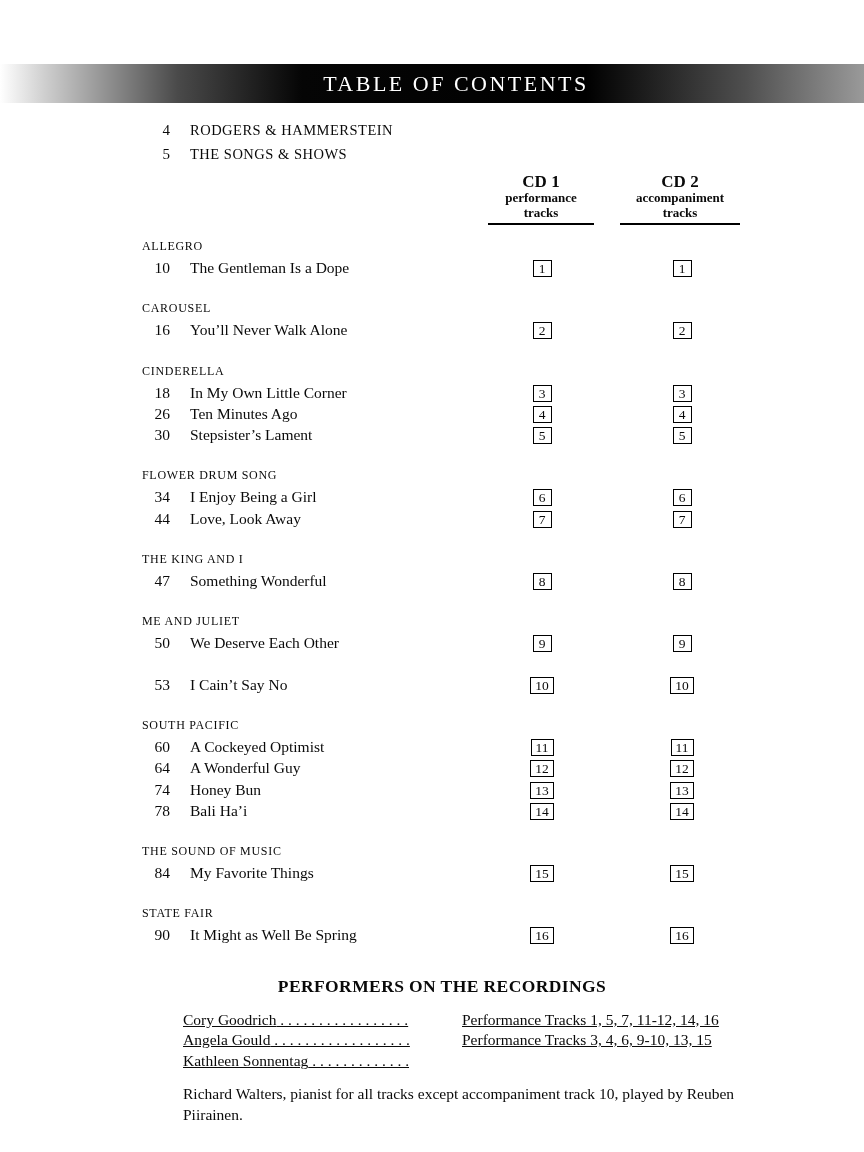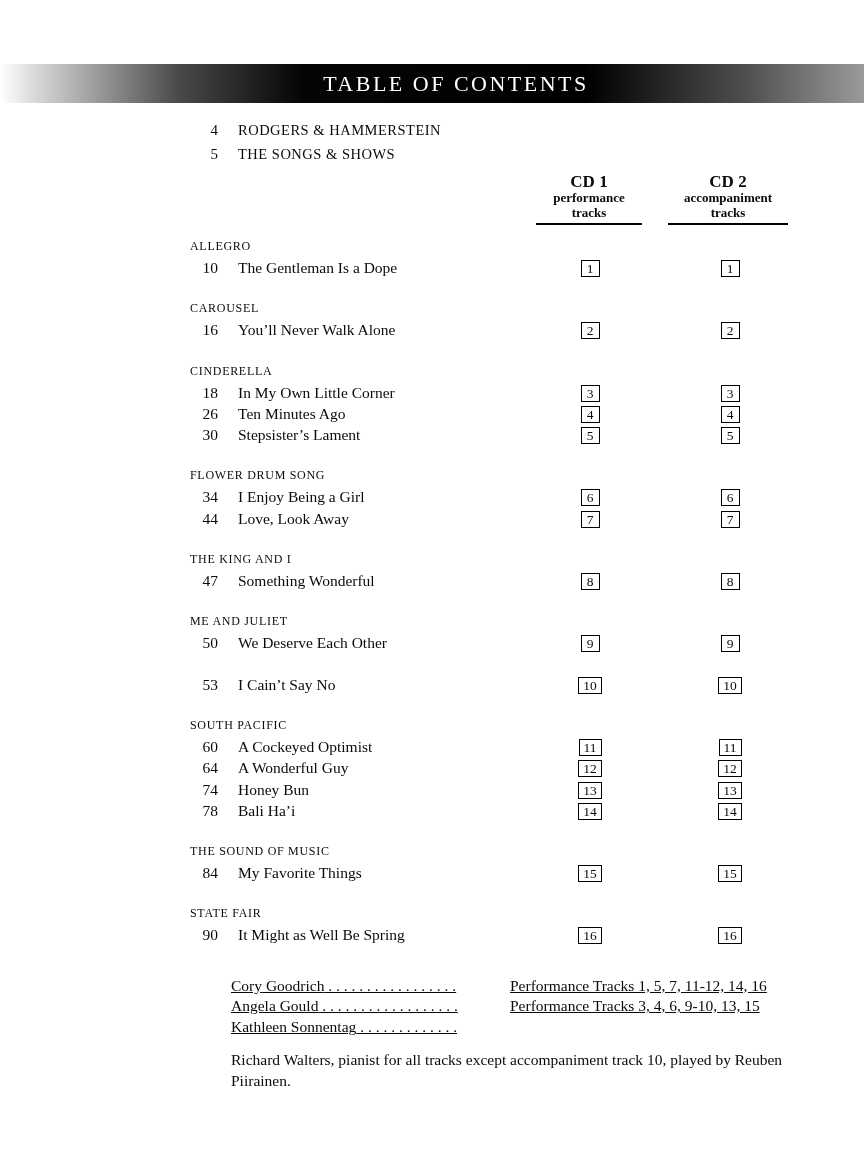--- a/index.html
+++ b/index.html
@@ -10,21 +10,21 @@
   
   .banner{
     position:absolute;top:64px;left:0;width:864px;height:39px;
     background:linear-gradient(90deg,#ffffff 0%,#cfcfcf 5%,#4a4a4a 20%,#050505 34%,#000000 66%,#4f4f4f 84%,#a9a9a9 100%);
     display:flex;align-items:center;justify-content:center;padding-left:24px;
   }
   .banner-title{
     color:#ffffff;font-size:22px;letter-spacing:2.5px;font-weight:normal;
   }
   
-  .content{position:absolute;top:122px;left:142px;width:620px;margin-left:48px;}
+  .content{position:absolute;top:122px;left:142px;width:620px;}
   
   .fm-row{height:24px;font-size:15px;}
   .page-num{display:inline-block;width:28px;text-align:right;vertical-align:top;}
   .fm-title{margin-left:20px;font-size:14.5px;letter-spacing:0.5px;}
   
   .cd-headers{position:relative;height:58px;margin-top:2px;}
   .cd-header{position:absolute;top:0;text-align:center;}
   .cd-header.cd1{left:346px;width:106px;}
   .cd-header.cd2{left:478px;width:120px;}
   .cd-title{font-weight:bold;font-size:17px;line-height:19px;}
@@ -122,20 +122,21 @@
         <div class="show-heading">THE SOUND OF MUSIC</div>
         <div class="song-row"><span class="page-num">84</span><span class="song-title">My Favorite Things</span><span class="cd-cell cd1"><span class="track-box">15</span></span><span class="cd-cell cd2"><span class="track-box">15</span></span></div>
       </div>
       <div class="toc-section">
         <div class="show-heading">STATE FAIR</div>
         <div class="song-row"><span class="page-num">90</span><span class="song-title">It Might as Well Be Spring</span><span class="cd-cell cd1"><span class="track-box">16</span></span><span class="cd-cell cd2"><span class="track-box">16</span></span></div>
       </div>
     </div>
 
   <div class="performers">
+    <div class="performers-heading">PERFORMERS ON THE RECORDINGS</div>
     <div class="performer-rows" id="performer-rows">
         <div class="performer-row">
           <span class="performer-name-dots"><span>Cory Goodrich</span><span> . . . . . . . . . . . . . . . . . </span></span>
           <span>Performance Tracks 1, 5, 7, 11-12, 14, 16</span>
         </div>
         <div class="performer-row">
           <span class="performer-name-dots"><span>Angela Gould</span><span> . . . . . . . . . . . . . . . . . . </span></span>
           <span>Performance Tracks 3, 4, 6, 9-10, 13, 15</span>
         </div>
         <div class="performer-row">

